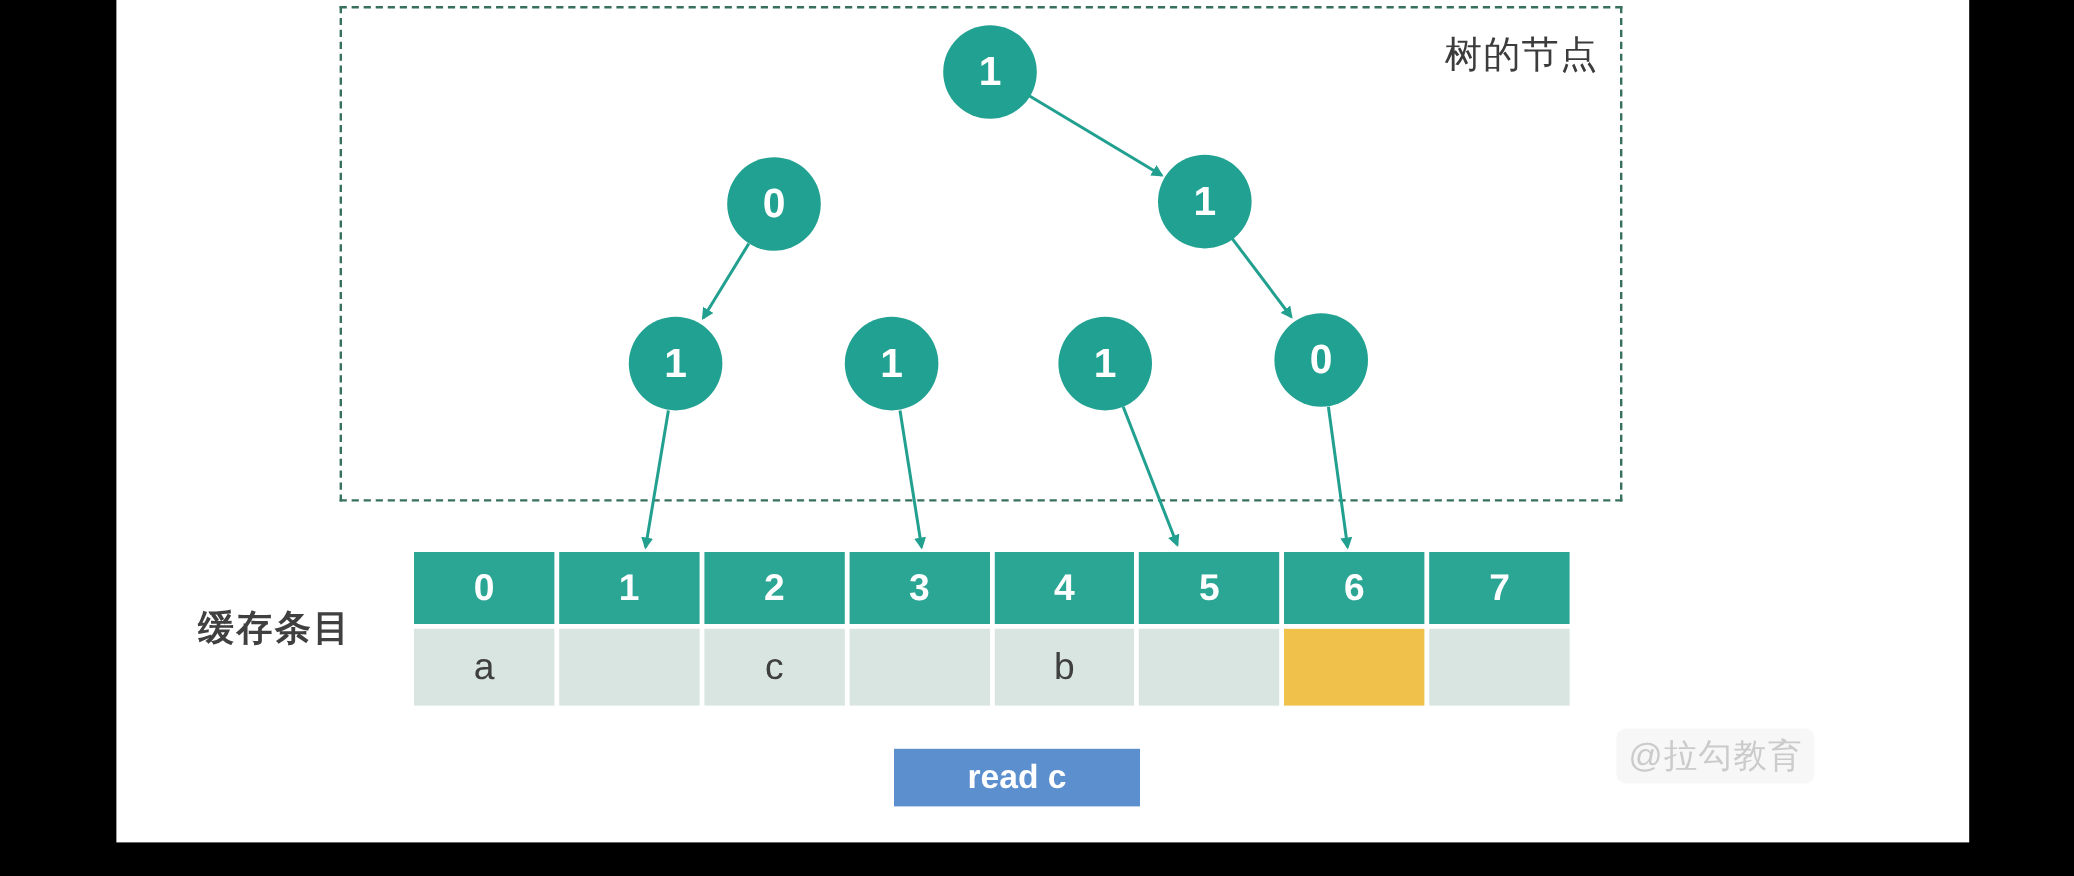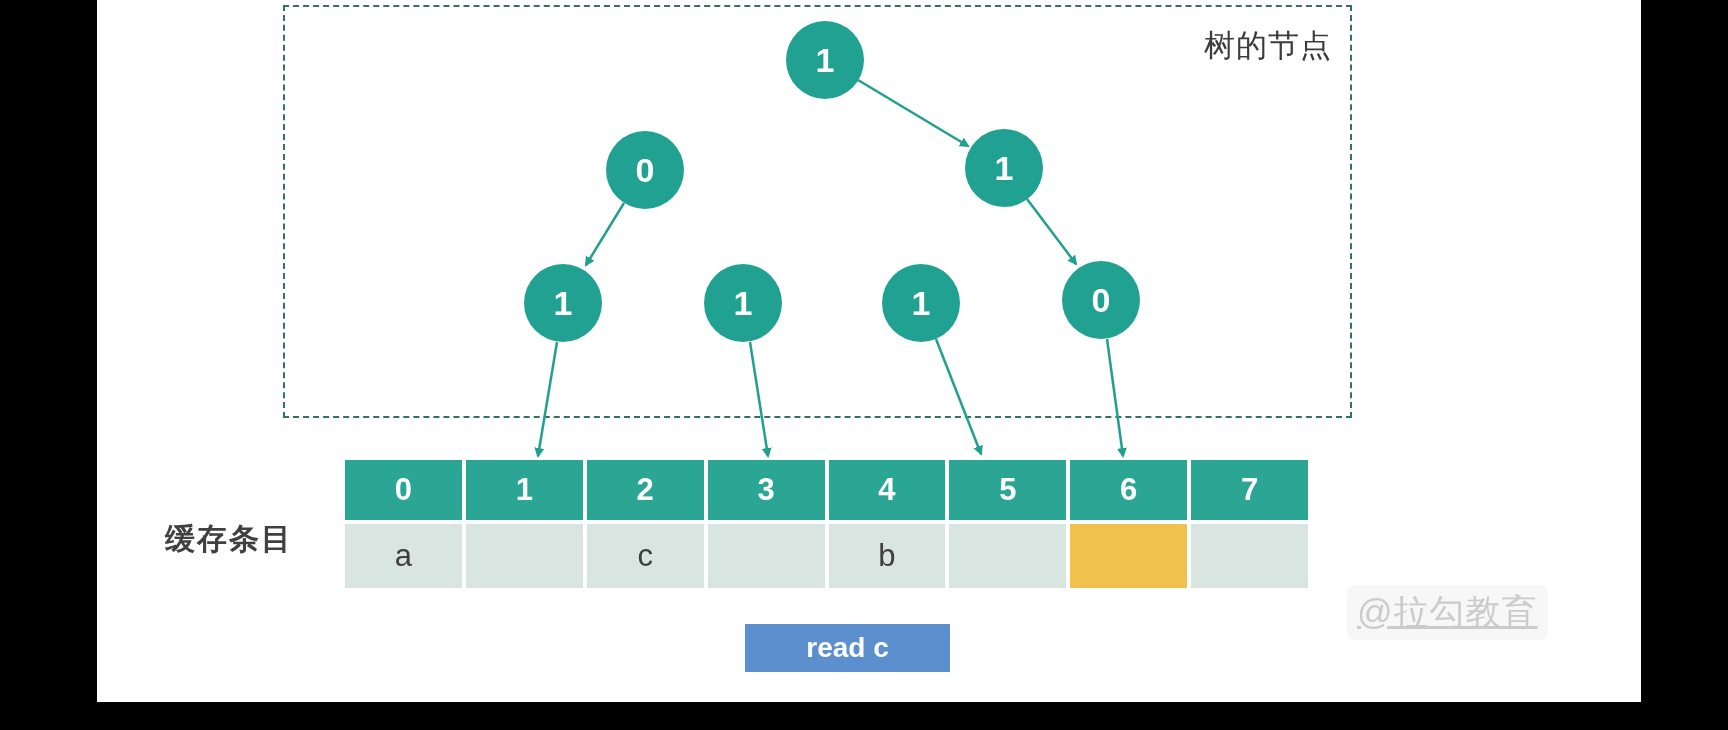--- a/index.html
+++ b/index.html
@@ -33,45 +33,45 @@
     pointer-events:none;
   }
   .node{
     position:absolute;width:78px;height:78px;border-radius:50%;
     background:var(--node);color:#fff;
     display:flex;align-items:center;justify-content:center;
     font-size:34px;font-weight:bold;
   }
   .cache-label{
     position:absolute;left:68px;top:503px;
-    font-size:30px;font-weight:600;color:var(--text);letter-spacing:2px;margin-top:16px;
+    font-size:30px;font-weight:600;color:var(--text);letter-spacing:2px;
   }
   .cache-table{
     position:absolute;left:248px;top:460px;width:963px;
     display:flex;flex-direction:column;gap:4px;
   }
   .cache-row{display:flex;gap:4px;}
   .cell{
     flex:1;display:flex;align-items:center;justify-content:center;
     font-size:31px;
   }
   .cache-row.header .cell{height:60px;background:var(--header);color:#fff;font-weight:bold;}
   .cache-row.entries .cell{height:64px;background:var(--entry-bg);color:#3F3F3F;}
   .cache-row.entries .cell.highlight{background:var(--highlight);}
   .action-btn{
     position:absolute;left:648px;top:600px;width:205px;height:48px;
     background:var(--action-bg);color:#fff;
     display:flex;align-items:center;justify-content:center;
     font-size:28px;font-weight:bold;margin-top:24px;
   }
   .watermark{
-    position:absolute;left:1250px;top:585px;
+    position:absolute;left:1250px;top:607px;
     padding:4px 10px;border-radius:8px;
     background:rgba(0,0,0,0.03);
-    color:var(--watermark);font-size:35px;letter-spacing:1px;text-decoration:underline;
+    color:var(--watermark);font-size:28px;letter-spacing:1px;
   }
 </style>
 </head>
 <body>
 
 <div class="stage">
 
   <div class="dashed-box">
     <div class="region-label">树的节点</div>
   </div>

